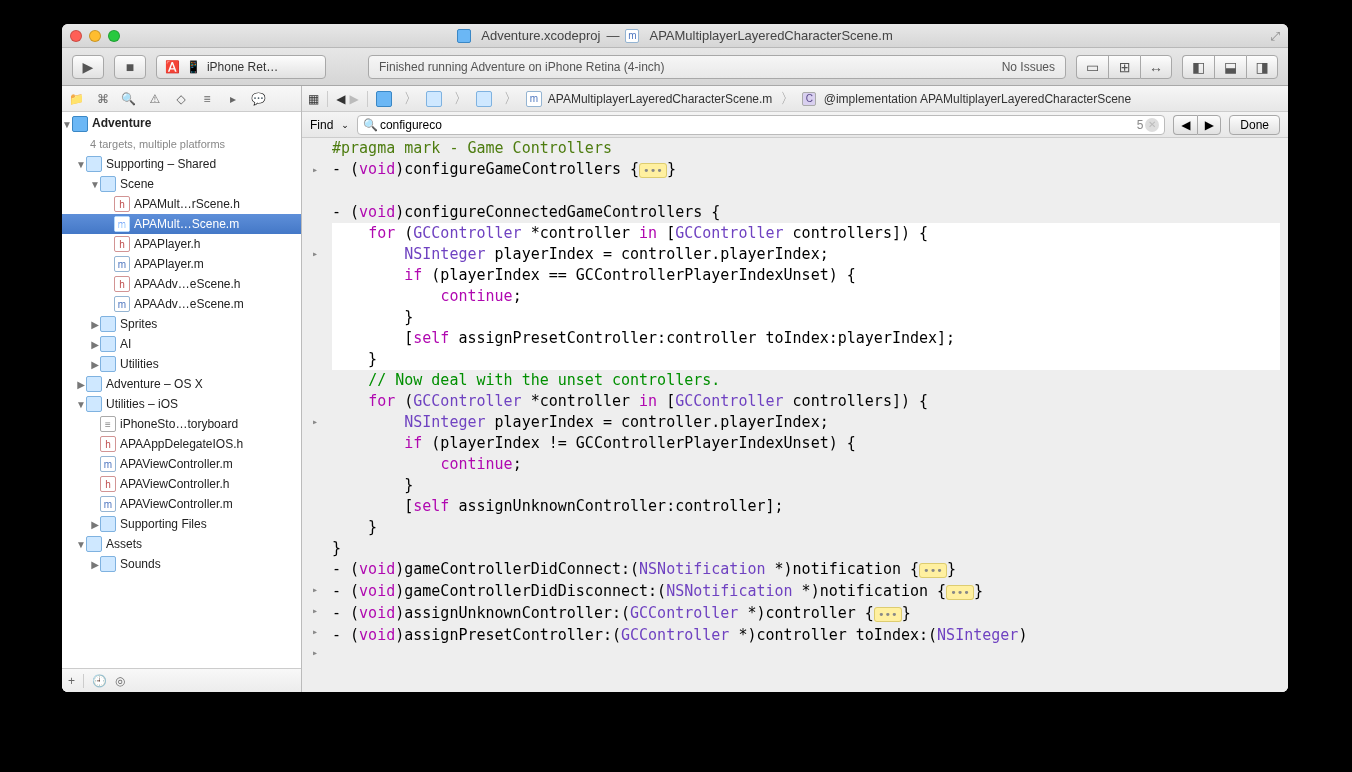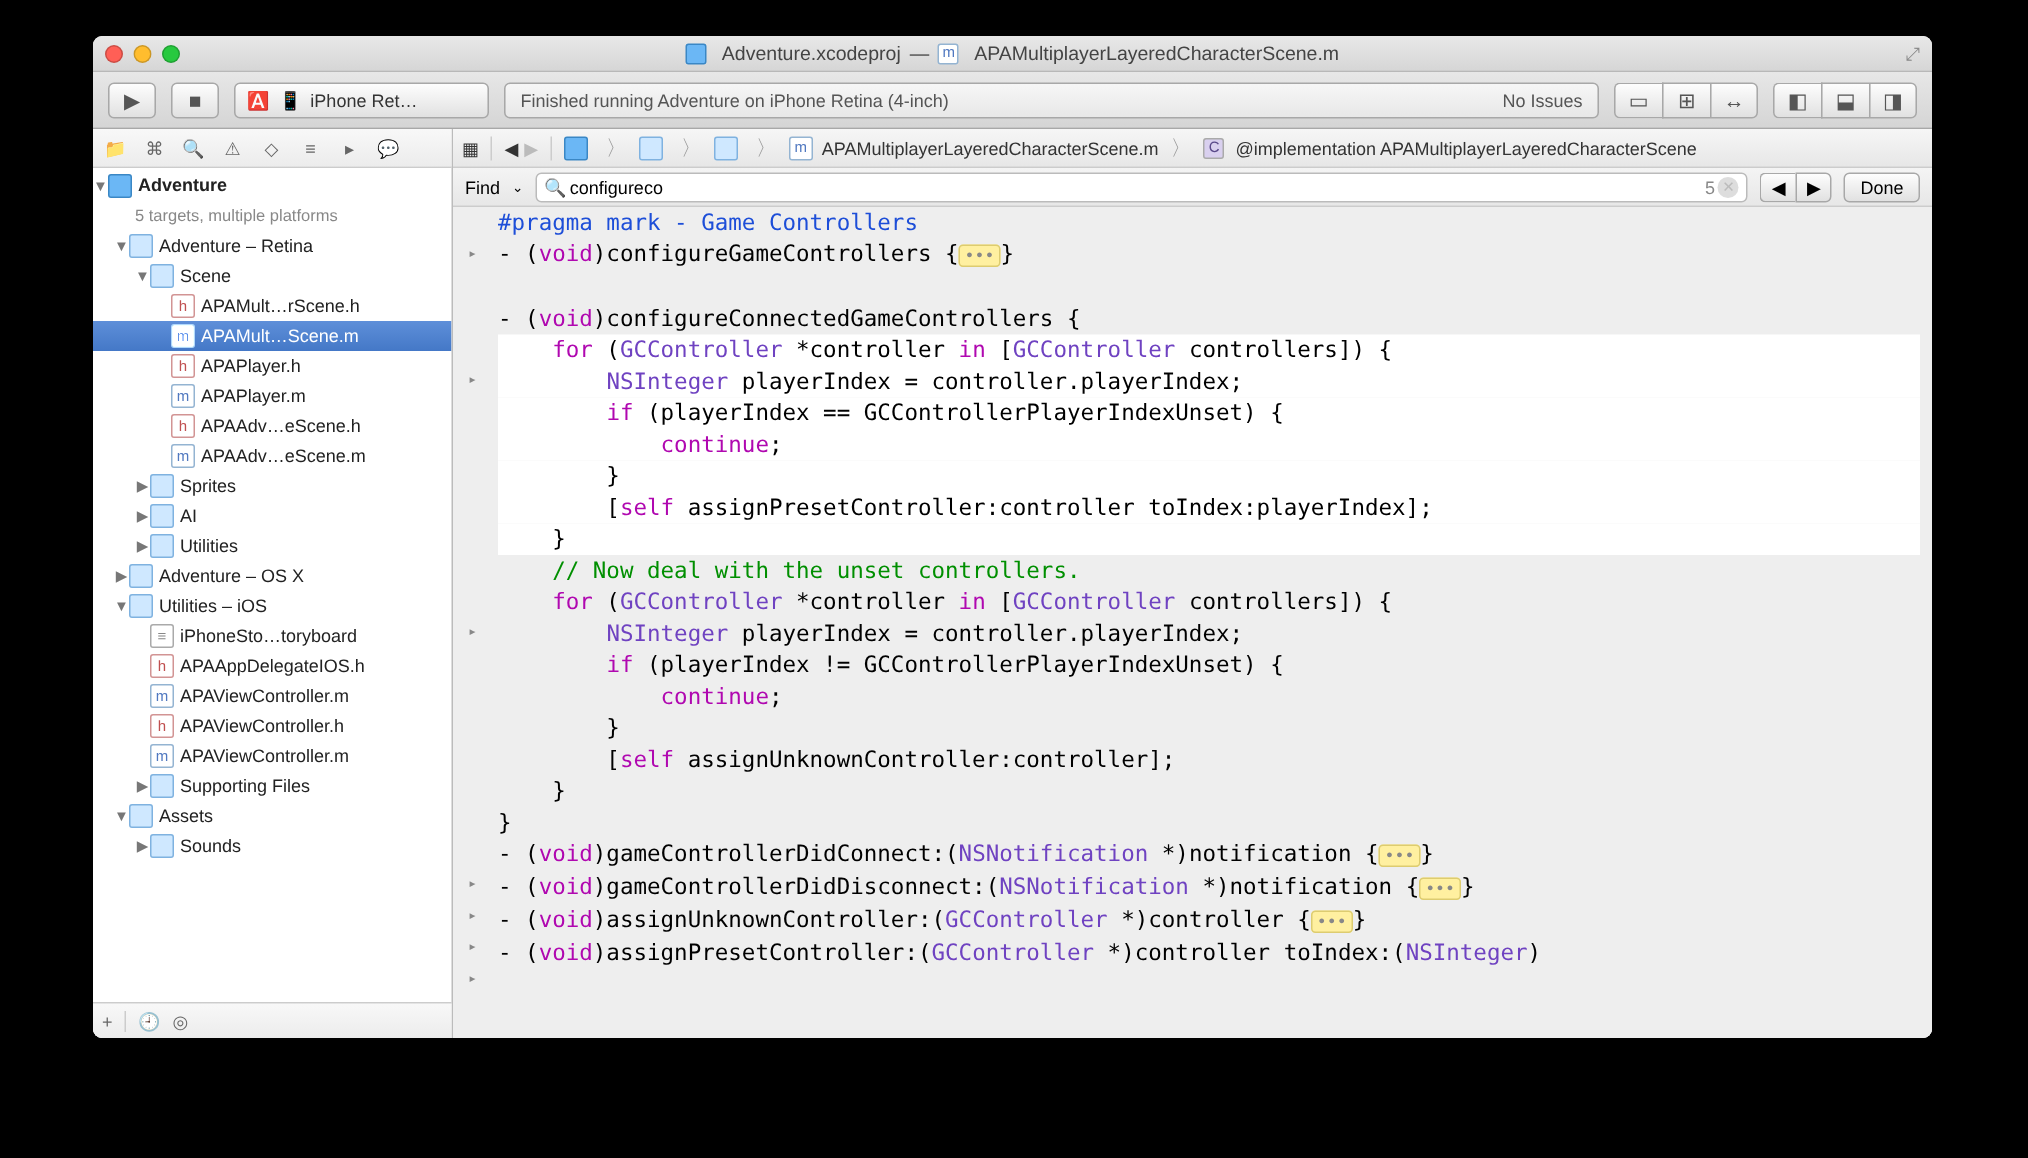--- a/index.html
+++ b/index.html
@@ -15,21 +15,21 @@
 .title-center .ficon { width: 14px; height: 14px; display: inline-flex; }
 .fullscreen-icon { position: absolute; right: 8px; color: #888; font-size: 12px; }
 
 .toolbar { height: 38px; background: linear-gradient(#e7e7e7,#d5d5d5); border-bottom: 1px solid #a8a8a8; display: flex; align-items: center; padding: 0 10px; gap: 10px; }
 .tb-btn { width: 32px; height: 24px; background: linear-gradient(#fdfdfd,#e1e1e1); border: 1px solid #a8a8a8; border-radius: 4px; display: flex; align-items: center; justify-content: center; color: #555; font-size: 14px; }
 .tb-group { display: flex; }
 .tb-group .tb-btn { border-radius: 0; border-right: none; }
 .tb-group .tb-btn:first-child { border-radius: 4px 0 0 4px; }
 .tb-group .tb-btn:last-child { border-radius: 0 4px 4px 0; border-right: 1px solid #a8a8a8; }
 .scheme { width: 170px; height: 24px; background: linear-gradient(#fdfdfd,#e1e1e1); border: 1px solid #a8a8a8; border-radius: 4px; font-size: 12px; display: flex; align-items: center; padding: 0 8px; gap: 6px; color: #333; }
-.activity { flex: 1; height: 24px; background: linear-gradient(#f6f6f6,#e8e8e8); border: 1px solid #a8a8a8; border-radius: 4px; display: flex; align-items: center; padding: 0 10px; font-size: 12px; color: #555; justify-content: space-between; }
+.activity { flex: 1; height: 24px; background: linear-gradient(#f6f6f6,#e8e8e8); border: 1px solid #a8a8a8; border-radius: 4px; display: flex; align-items: center; padding: 0 10px; font-size: 12px; color: #555; justify-content: space-between; margin-left: 32px; }
 
 .body { flex: 1; display: flex; overflow: hidden; }
 .navigator { width: 240px; background: #fff; border-right: 1px solid #bbb; display: flex; flex-direction: column; }
 .nav-selector { height: 26px; border-bottom: 1px solid #ccc; display: flex; align-items: center; padding: 0 6px; gap: 8px; background: linear-gradient(#f8f8f8,#ececec); }
 .nav-selector span { width: 18px; height: 18px; display: flex; align-items: center; justify-content: center; font-size: 12px; color: #666; }
 .nav-selector span.active { color: #3b7ed0; }
 .nav-tree { flex: 1; overflow: auto; font-size: 12px; padding-top: 2px; }
 .tree-row { display: flex; align-items: center; height: 20px; padding-right: 6px; white-space: nowrap; color: #222; }
 .tree-row.sel { background: linear-gradient(#5e8fd9,#4478c7); color: #fff; }
 .tree-row.sel .ficon { filter: brightness(1.2); }
@@ -60,21 +60,21 @@
 .findnav button { border-radius: 0; width: 24px; padding: 0; }
 .findnav button:first-child { border-radius: 4px 0 0 4px; border-right: none; }
 .findnav button:last-child { border-radius: 0 4px 4px 0; }
 
 .code { flex: 1; overflow: auto; background: #eee; font-family: Menlo, Monaco, "Courier New", monospace; font-size: 15px; line-height: 21px; position: relative; }
 .code pre { white-space: pre; padding: 0 8px 0 30px; }
 .fold { position: absolute; left: 10px; font-size: 10px; color: #888; }
 .kw { color: #b008b0; }
 .type { color: #6f42c1; }
 .cmt { color: #008f00; }
-.pragma { color: #1d4ed8; }
+.pragma { color: #4d7c0f; }
 .ellips { background: #fff0a0; border: 1px solid #ddcc70; border-radius: 3px; font-size: 11px; padding: 0 3px; color: #888; }
 .hl { background: #fff; display: inline-block; min-width: 100%; }
 .csym { background: #d9d0ef; border: 1px solid #aaa; border-radius: 2px; width: 14px; height: 14px; display: inline-flex; align-items: center; justify-content: center; font-size: 10px; color: #5a4a8a; }
 </style>
 </head>
 <body>
 
 <div class="window">
   <div class="titlebar">
     <div class="traffic">
@@ -133,28 +133,28 @@
           <span class="disclosure">▼</span>
           <span class="indent" style="width:0"></span>
           <span class="ficon ic-proj"></span>
           <div style="display:flex;flex-direction:column;line-height:1.1">
             <b>Adventure</b>
           </div>
         </div>
         <div class="tree-row">
           <span class="disclosure"></span>
             <span class="indent" style="width:18px"></span>
-          <span class="subtext">5 targets, multiple platforms</span>
+          <span class="subtext">4 targets, multiple platforms</span>
         </div>
         <div id="tree-items">
             <div class="tree-row">
               <span class="indent" style="width:14px"></span>
               <span class="disclosure">▼</span>
               <span class="ficon ic-folder"></span>
-              <span>Adventure – Retina</span>
+              <span>Supporting – Shared</span>
             </div>
             <div class="tree-row">
               <span class="indent" style="width:28px"></span>
               <span class="disclosure">▼</span>
               <span class="ficon ic-folder"></span>
               <span>Scene</span>
             </div>
             <div class="tree-row">
               <span class="indent" style="width:42px"></span>
               <span class="disclosure"></span>

